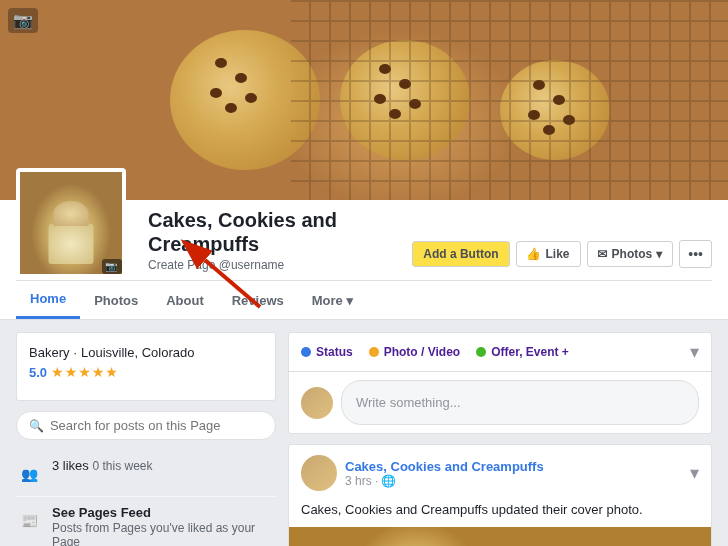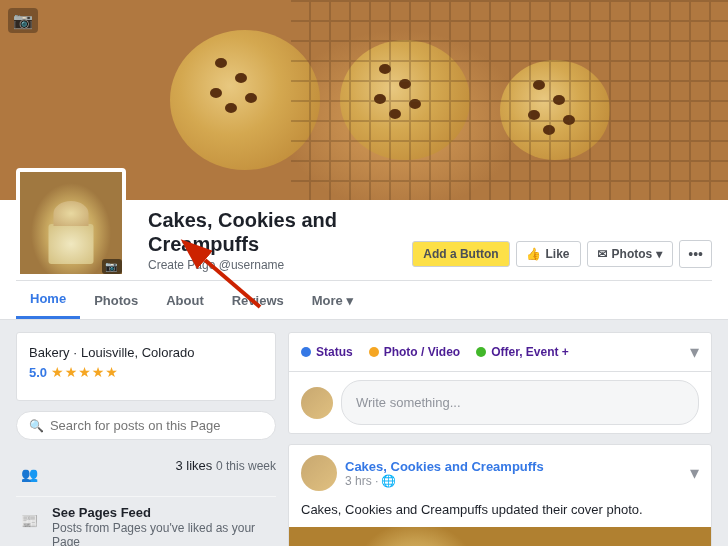--- a/index.html
+++ b/index.html
@@ -361,21 +361,20 @@
     }
 
     .sidebar-item-sub {
       font-size: 12px;
       color: #606770;
     }
 
     .sidebar-item-count {
       font-size: 13px;
       color: #1d2129;
-      text-align: right;
     }
 
     
     .right-content {
       flex: 1;
     }
 
     .post-box {
       background: #fff;
       border-radius: 3px;

